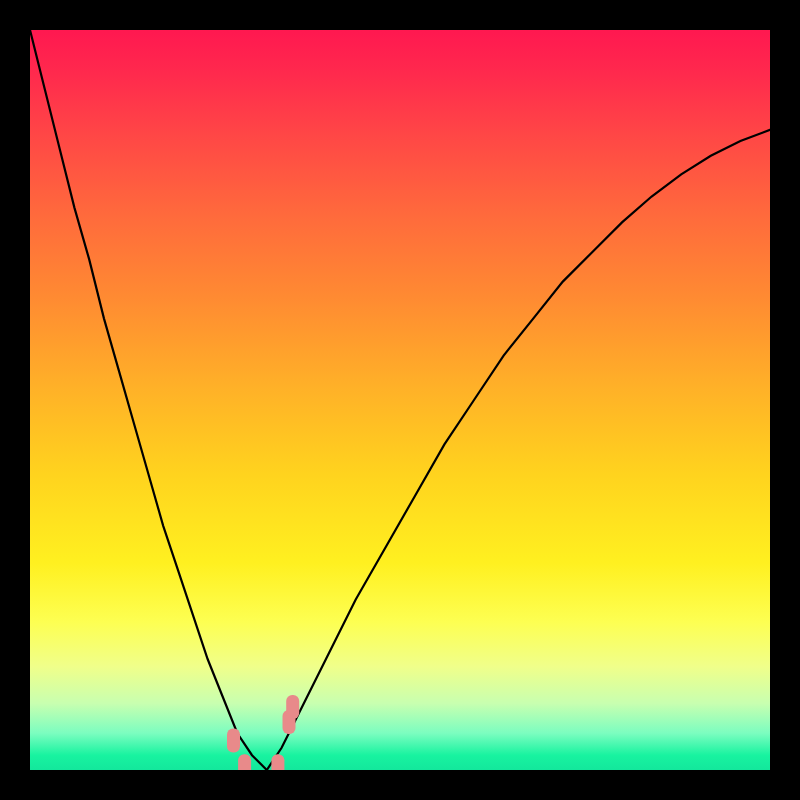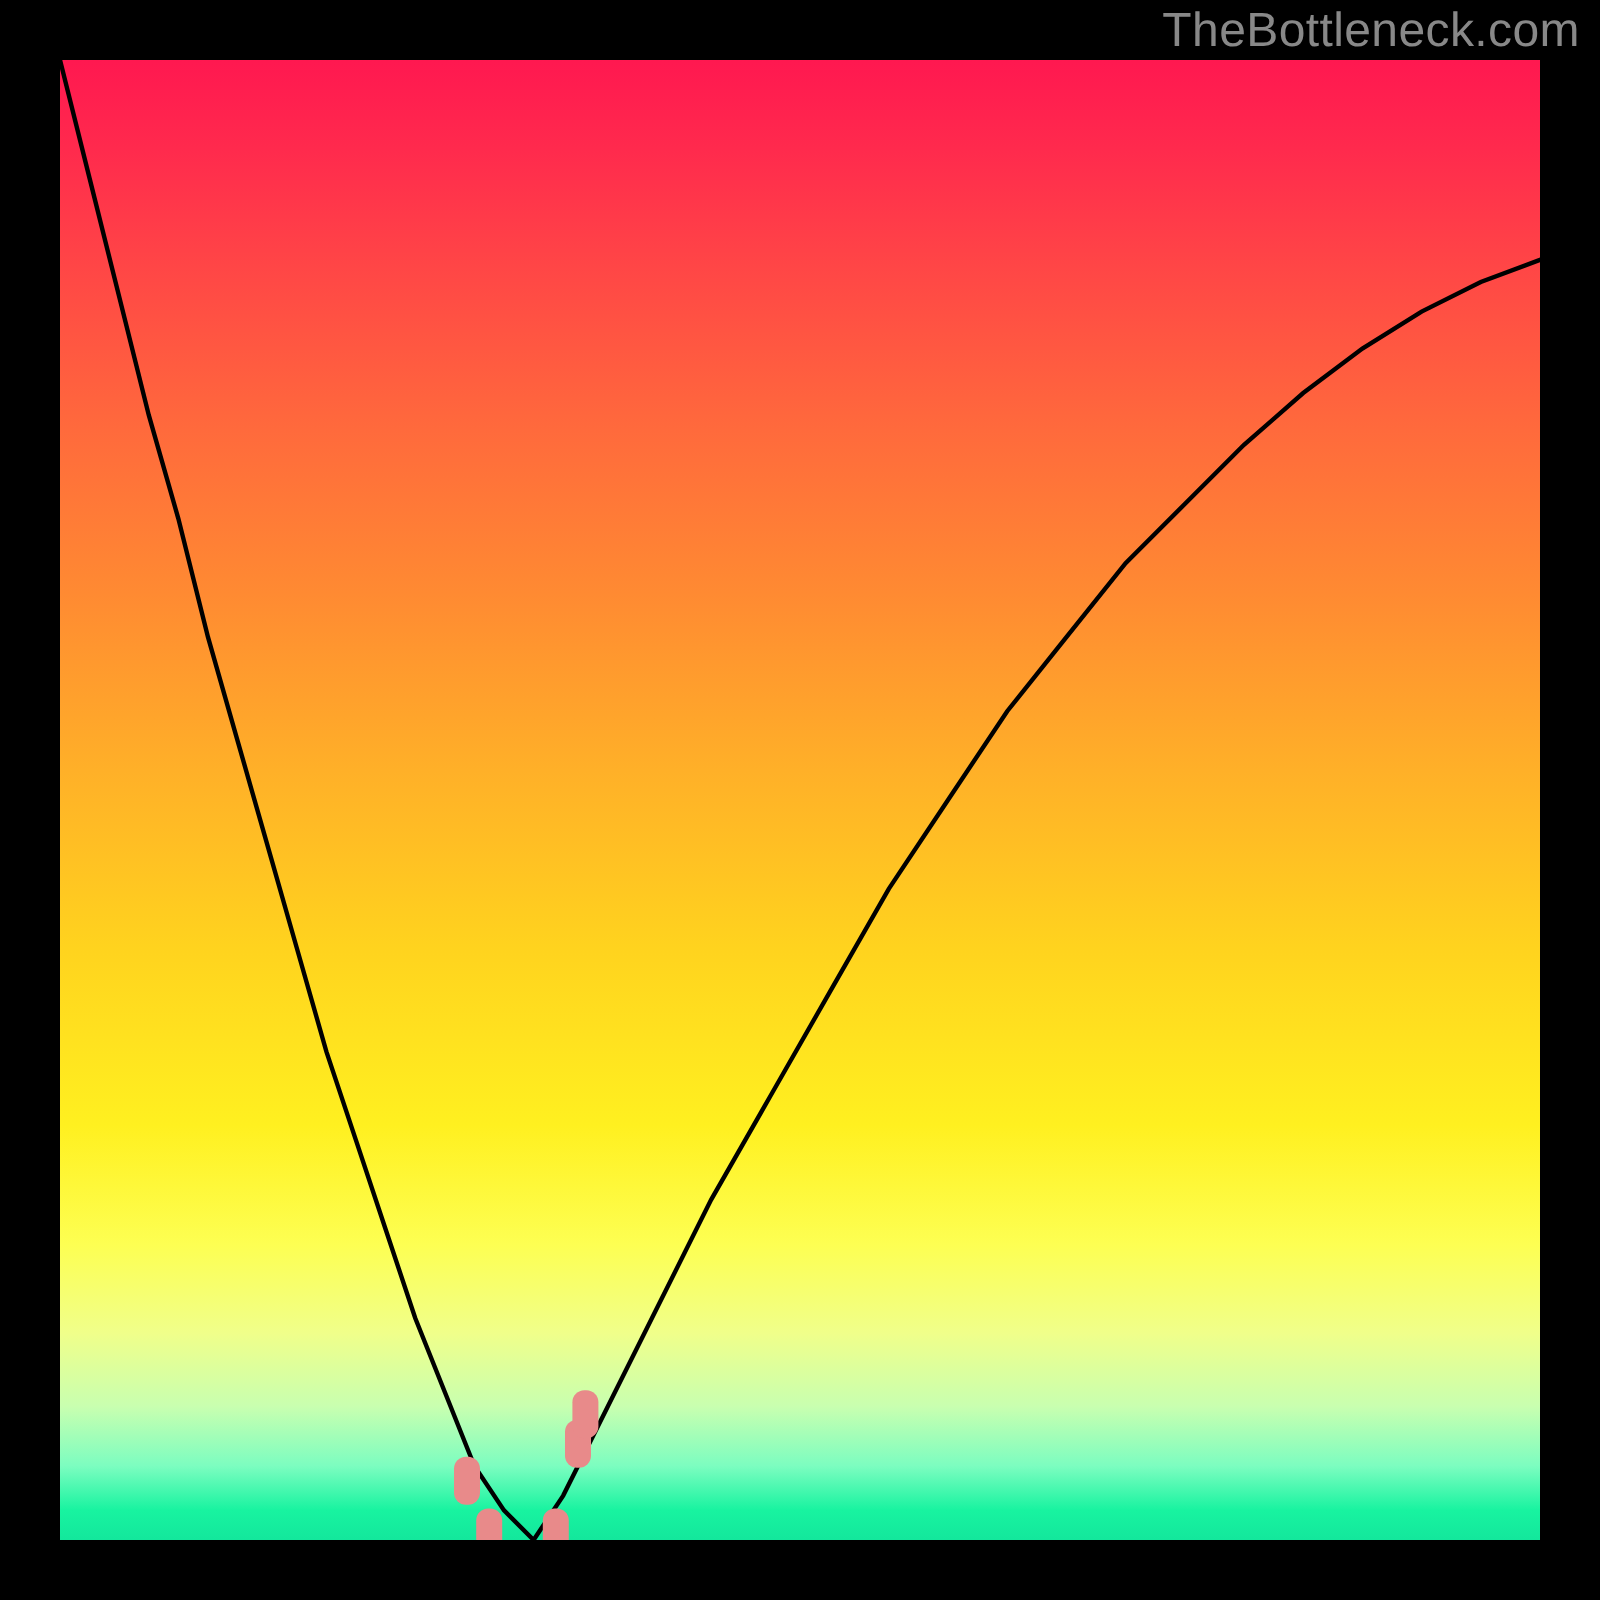--- a/index.html
+++ b/index.html
@@ -61,21 +61,20 @@
   }
   .marker {
     fill: #e88a8a;
     stroke: none;
   }
 </style>
 </head>
 <body>
 
 <div class="frame">
-  <div class="watermark">TheBottleneck.com</div>
 
   <div class="plot-area">
     <div class="gradient-bg"></div>
 
     <svg class="curves" viewBox="0 0 740 740" preserveAspectRatio="none">
       <path id="left-arm" fill="none" stroke="#000" stroke-width="2.2" stroke-linecap="round" d="M 0.0 0.0 L 14.8 59.2 L 29.6 118.4 L 44.4 177.6 L 59.2 229.4 L 74.0 288.6 L 88.8 340.4 L 103.6 392.2 L 118.4 444.0 L 133.2 495.8 L 148.0 540.2 L 162.8 584.6 L 177.6 629.0 L 192.4 666.0 L 207.2 703.0 L 222.0 725.2 L 236.8 740.0"></path>
       <path id="right-arm" fill="none" stroke="#000" stroke-width="2.2" stroke-linecap="round" d="M 236.8 740.0 L 251.6 717.8 L 266.4 688.2 L 296.0 629.0 L 325.6 569.8 L 355.2 518.0 L 384.8 466.2 L 414.4 414.4 L 444.0 370.0 L 473.6 325.6 L 503.2 288.6 L 532.8 251.6 L 562.4 222.0 L 592.0 192.4 L 621.6 166.5 L 651.2 144.3 L 680.8 125.8 L 710.4 111.0 L 740.0 99.9"></path>
       <g id="markers">
           <rect x="197.0" y="698.4" width="13" height="24" rx="6" class="marker"></rect>
           <rect x="208.1" y="724.3" width="13" height="24" rx="6" class="marker"></rect>

